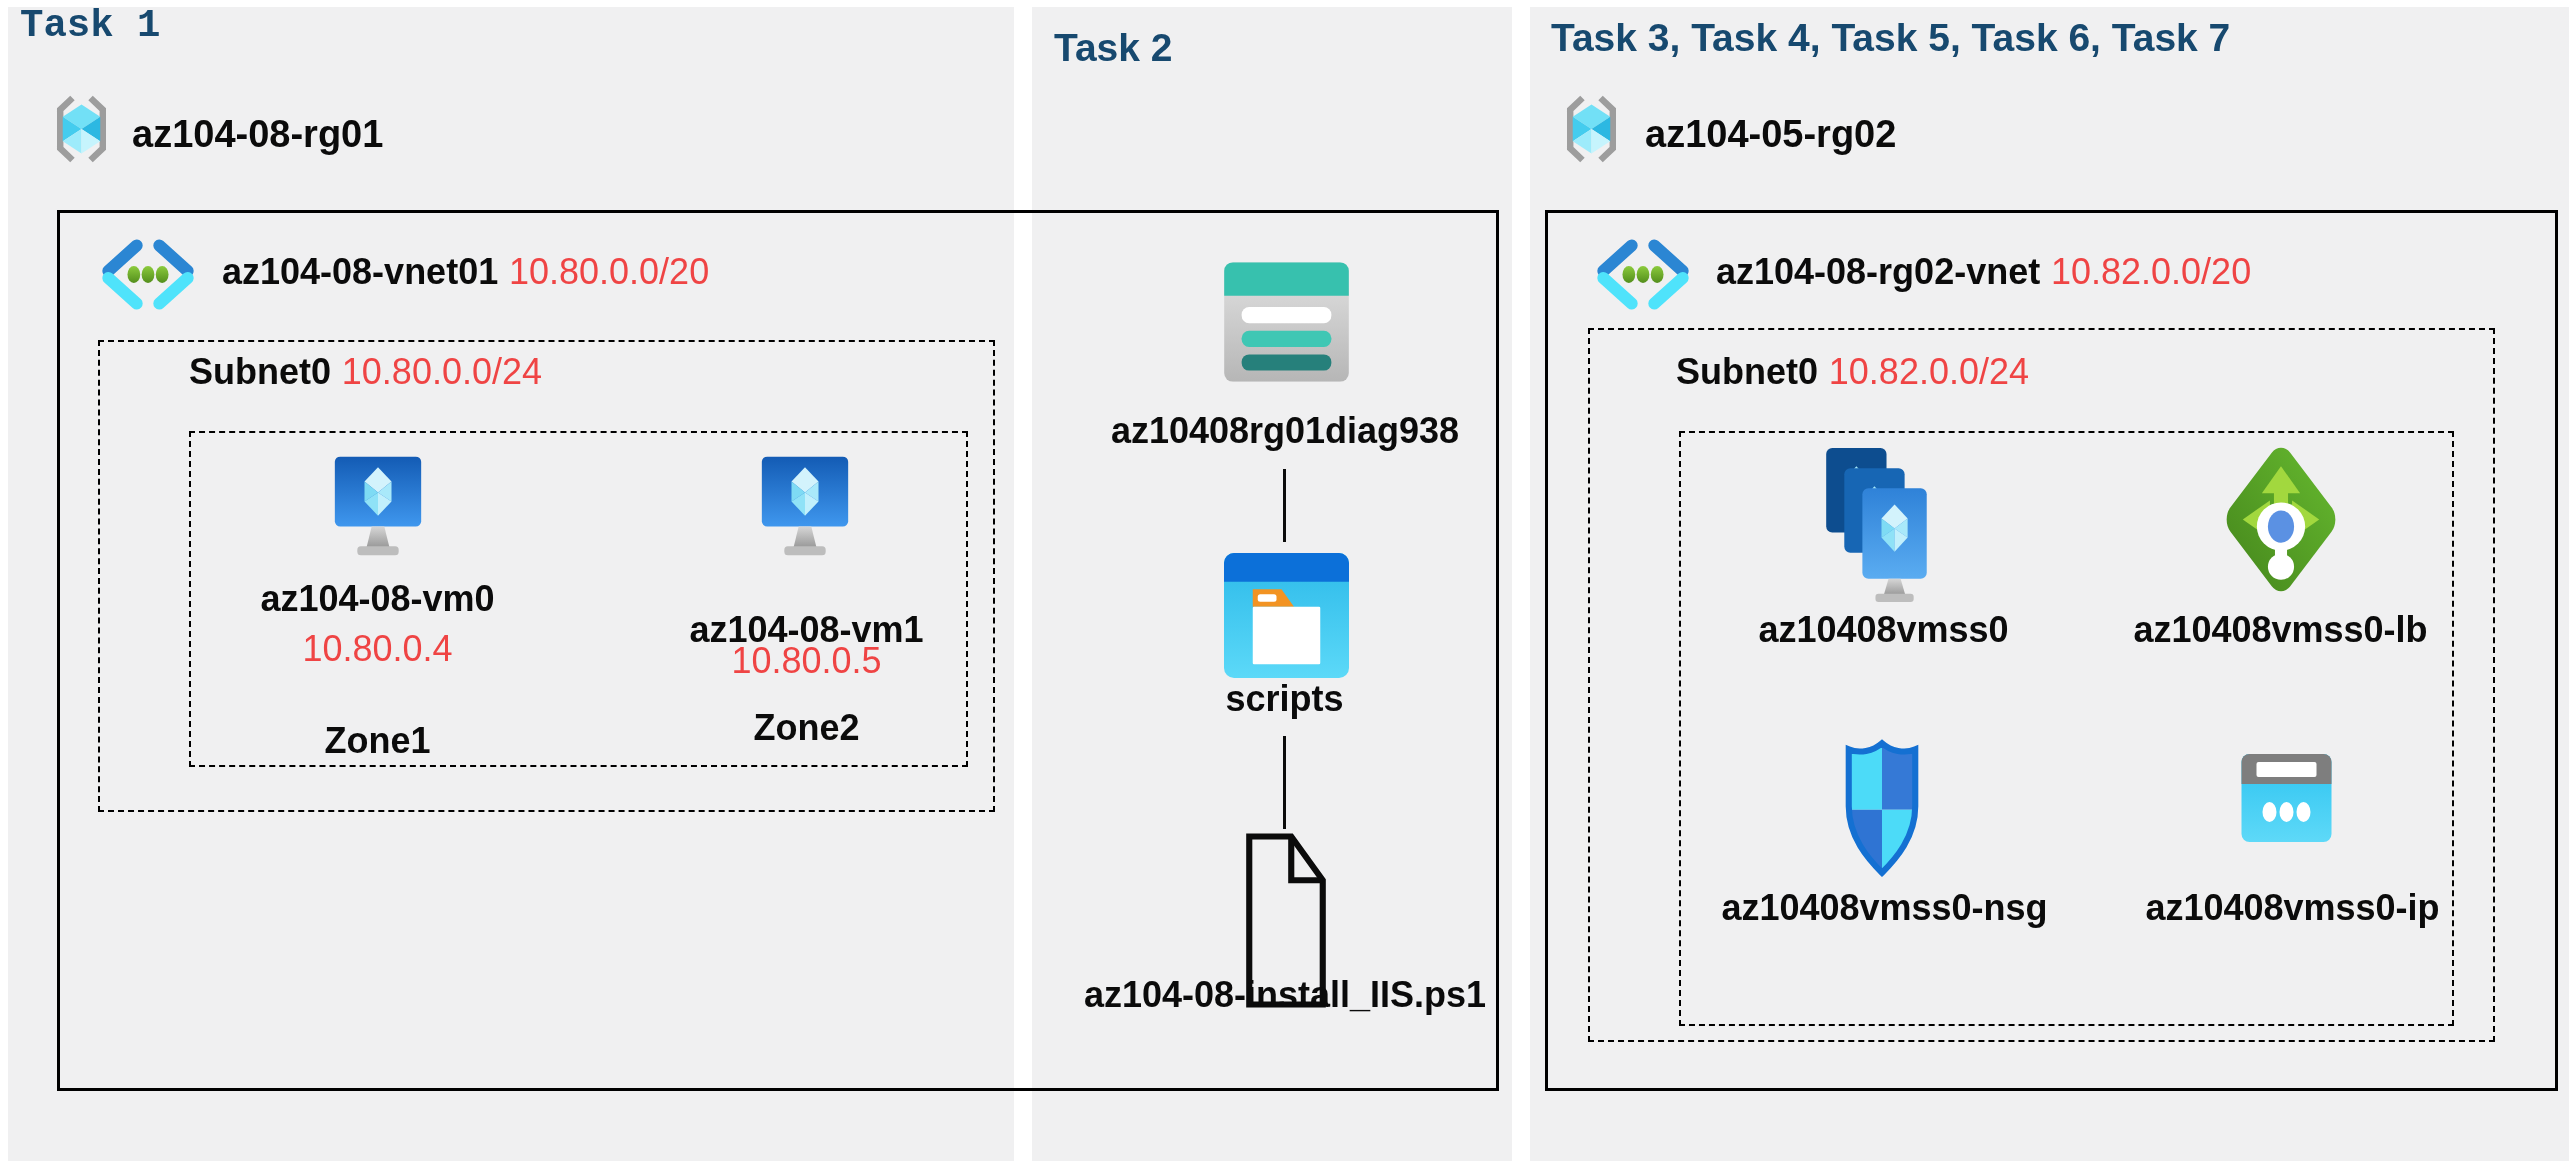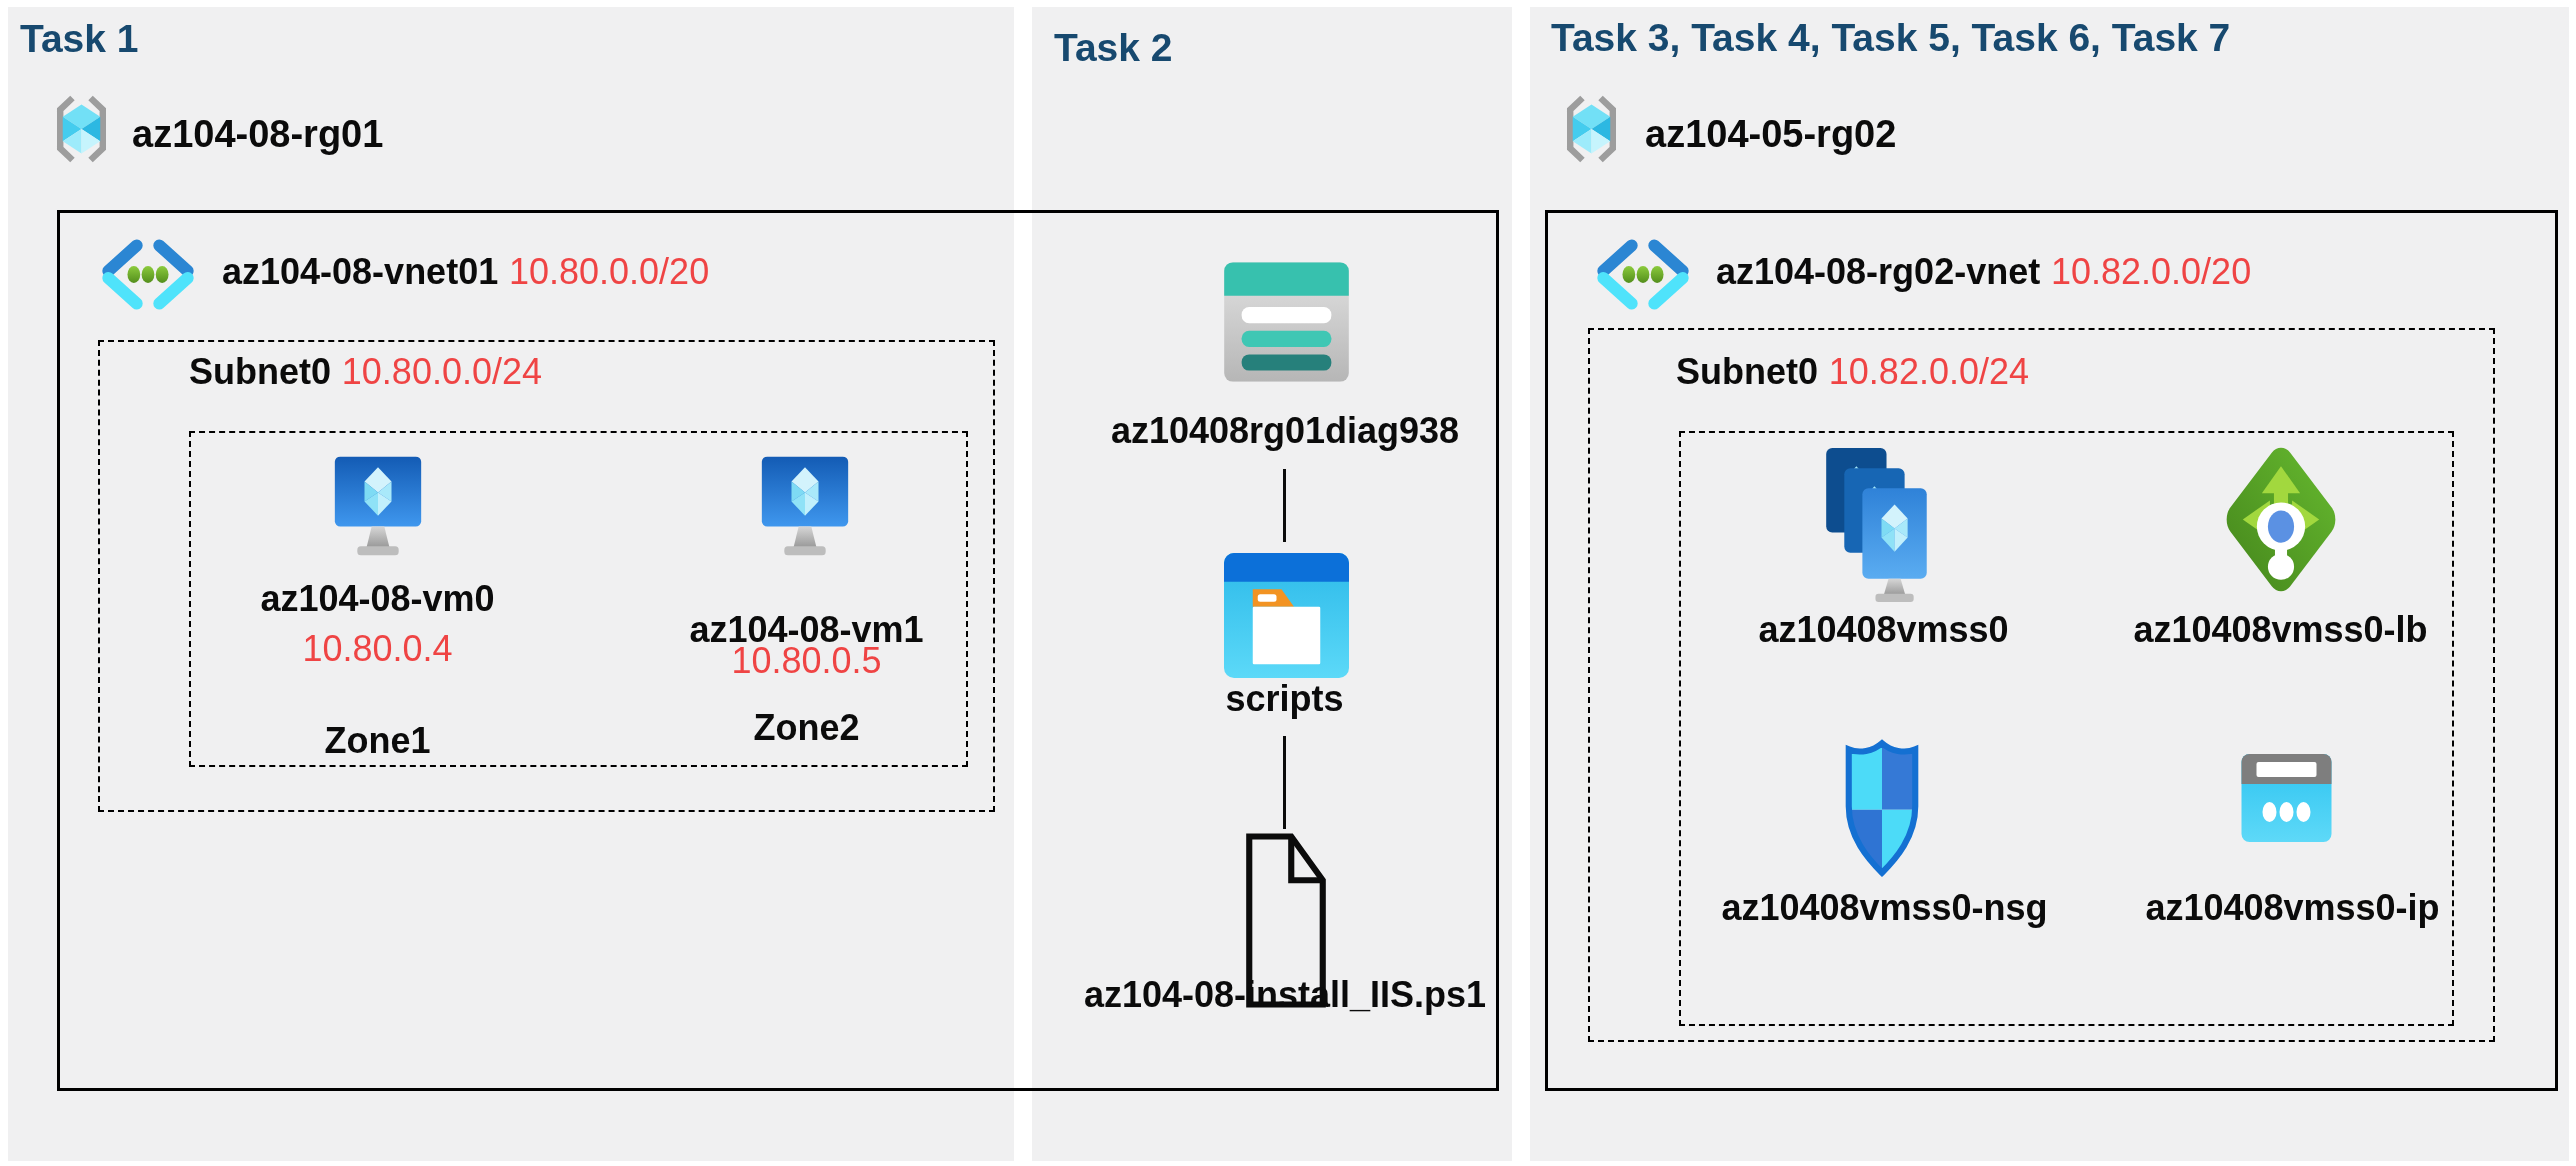--- a/index.html
+++ b/index.html
@@ -175,21 +175,21 @@
 <div class="panel" style="left:1530px;width:1039px;"></div>
 
 <div class="solidbox" style="left:57px;top:210px;width:1436px;height:875px;"></div>
 <div class="dashbox" style="left:98px;top:340px;width:893px;height:468px;"></div>
 <div class="dashbox" style="left:189px;top:431px;width:775px;height:332px;"></div>
 
 <div class="solidbox" style="left:1545px;top:210px;width:1007px;height:875px;"></div>
 <div class="dashbox" style="left:1588px;top:328px;width:903px;height:710px;"></div>
 <div class="dashbox" style="left:1679px;top:431px;width:771px;height:591px;"></div>
 
-<div class="hdr" style="left:20px;top:17px;">Task 1</div>
+<div class="hdr" style="left:20px;top:4px;font-family:Liberation Mono, monospace;">Task 1</div>
 <div class="hdr" style="left:1054px;top:26px;">Task 2</div>
 <div class="hdr" style="left:1551px;top:16px;">Task 3, Task 4, Task 5, Task 6, Task 7</div>
 
 <svg class="abs" style="left:49px;top:90px;" width="65" height="78" viewBox="0 0 96 116">
     <use href="#sym-rg"></use>
   </svg>
 <div class="t" style="left:132px;top:113px;font-size:38px;">az104-08-rg01</div>
 
 <svg class="abs" style="left:1559px;top:90px;" width="65" height="78" viewBox="0 0 96 116">
     <use href="#sym-rg"></use>

